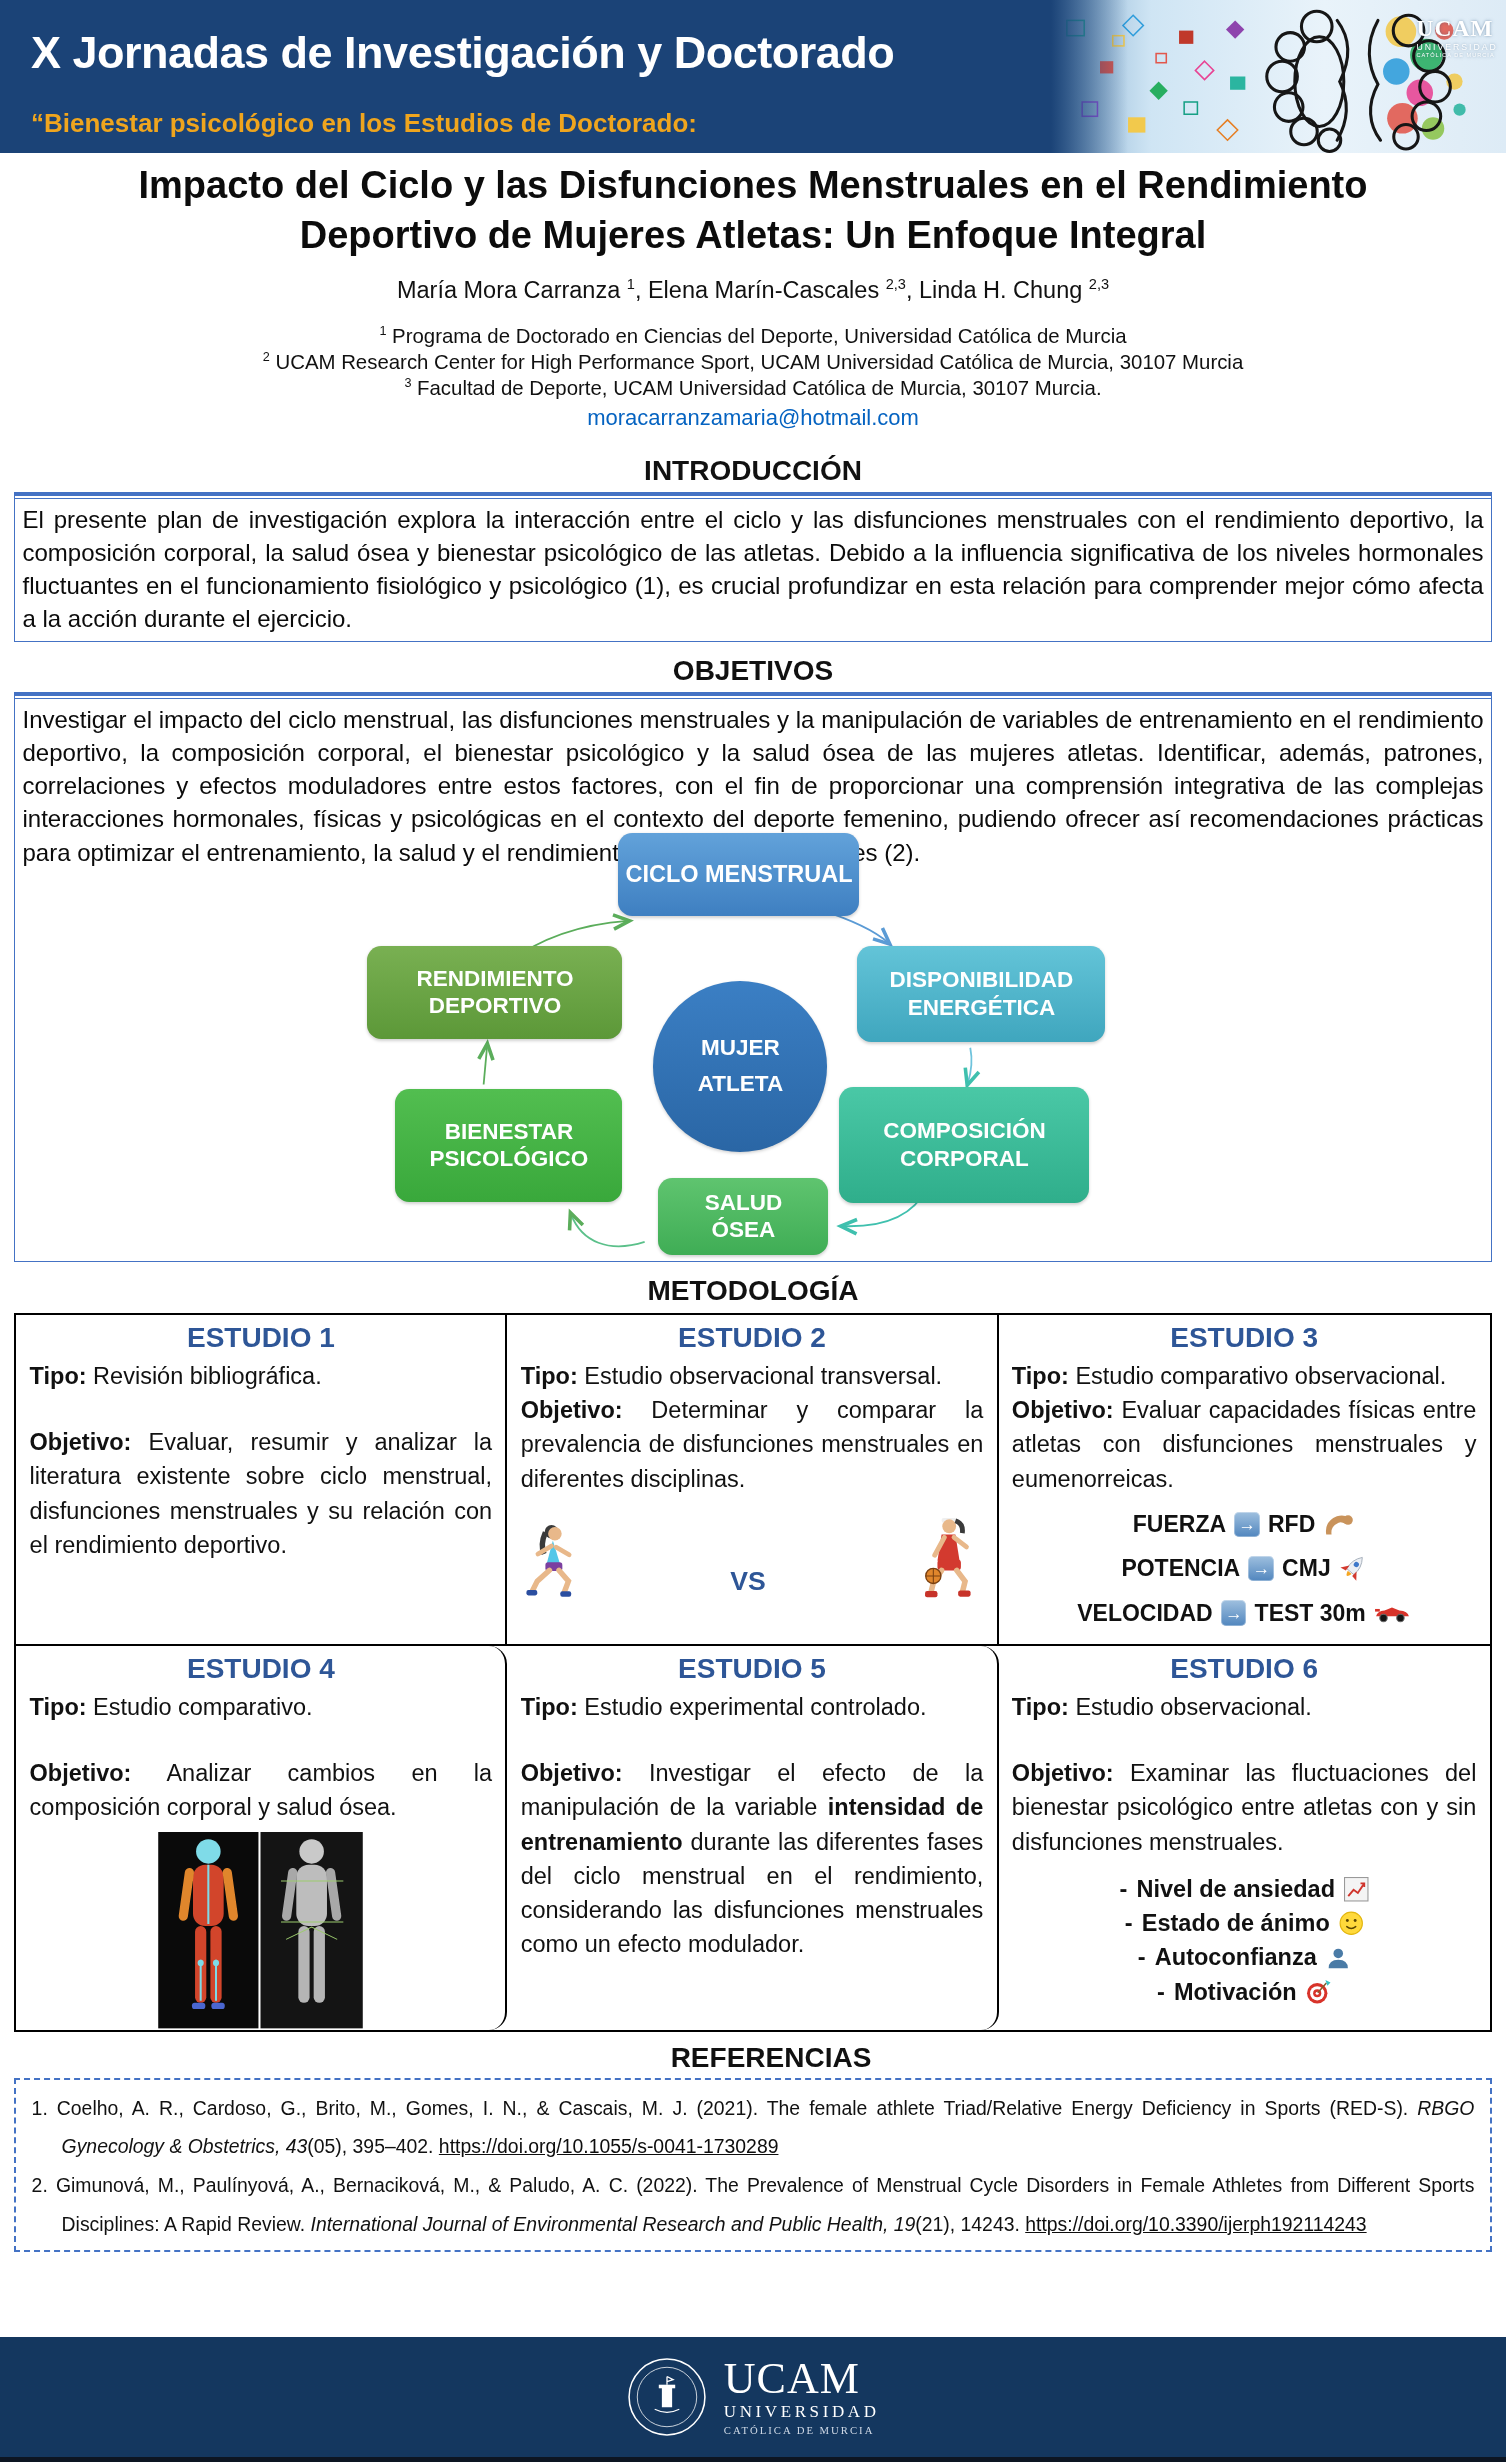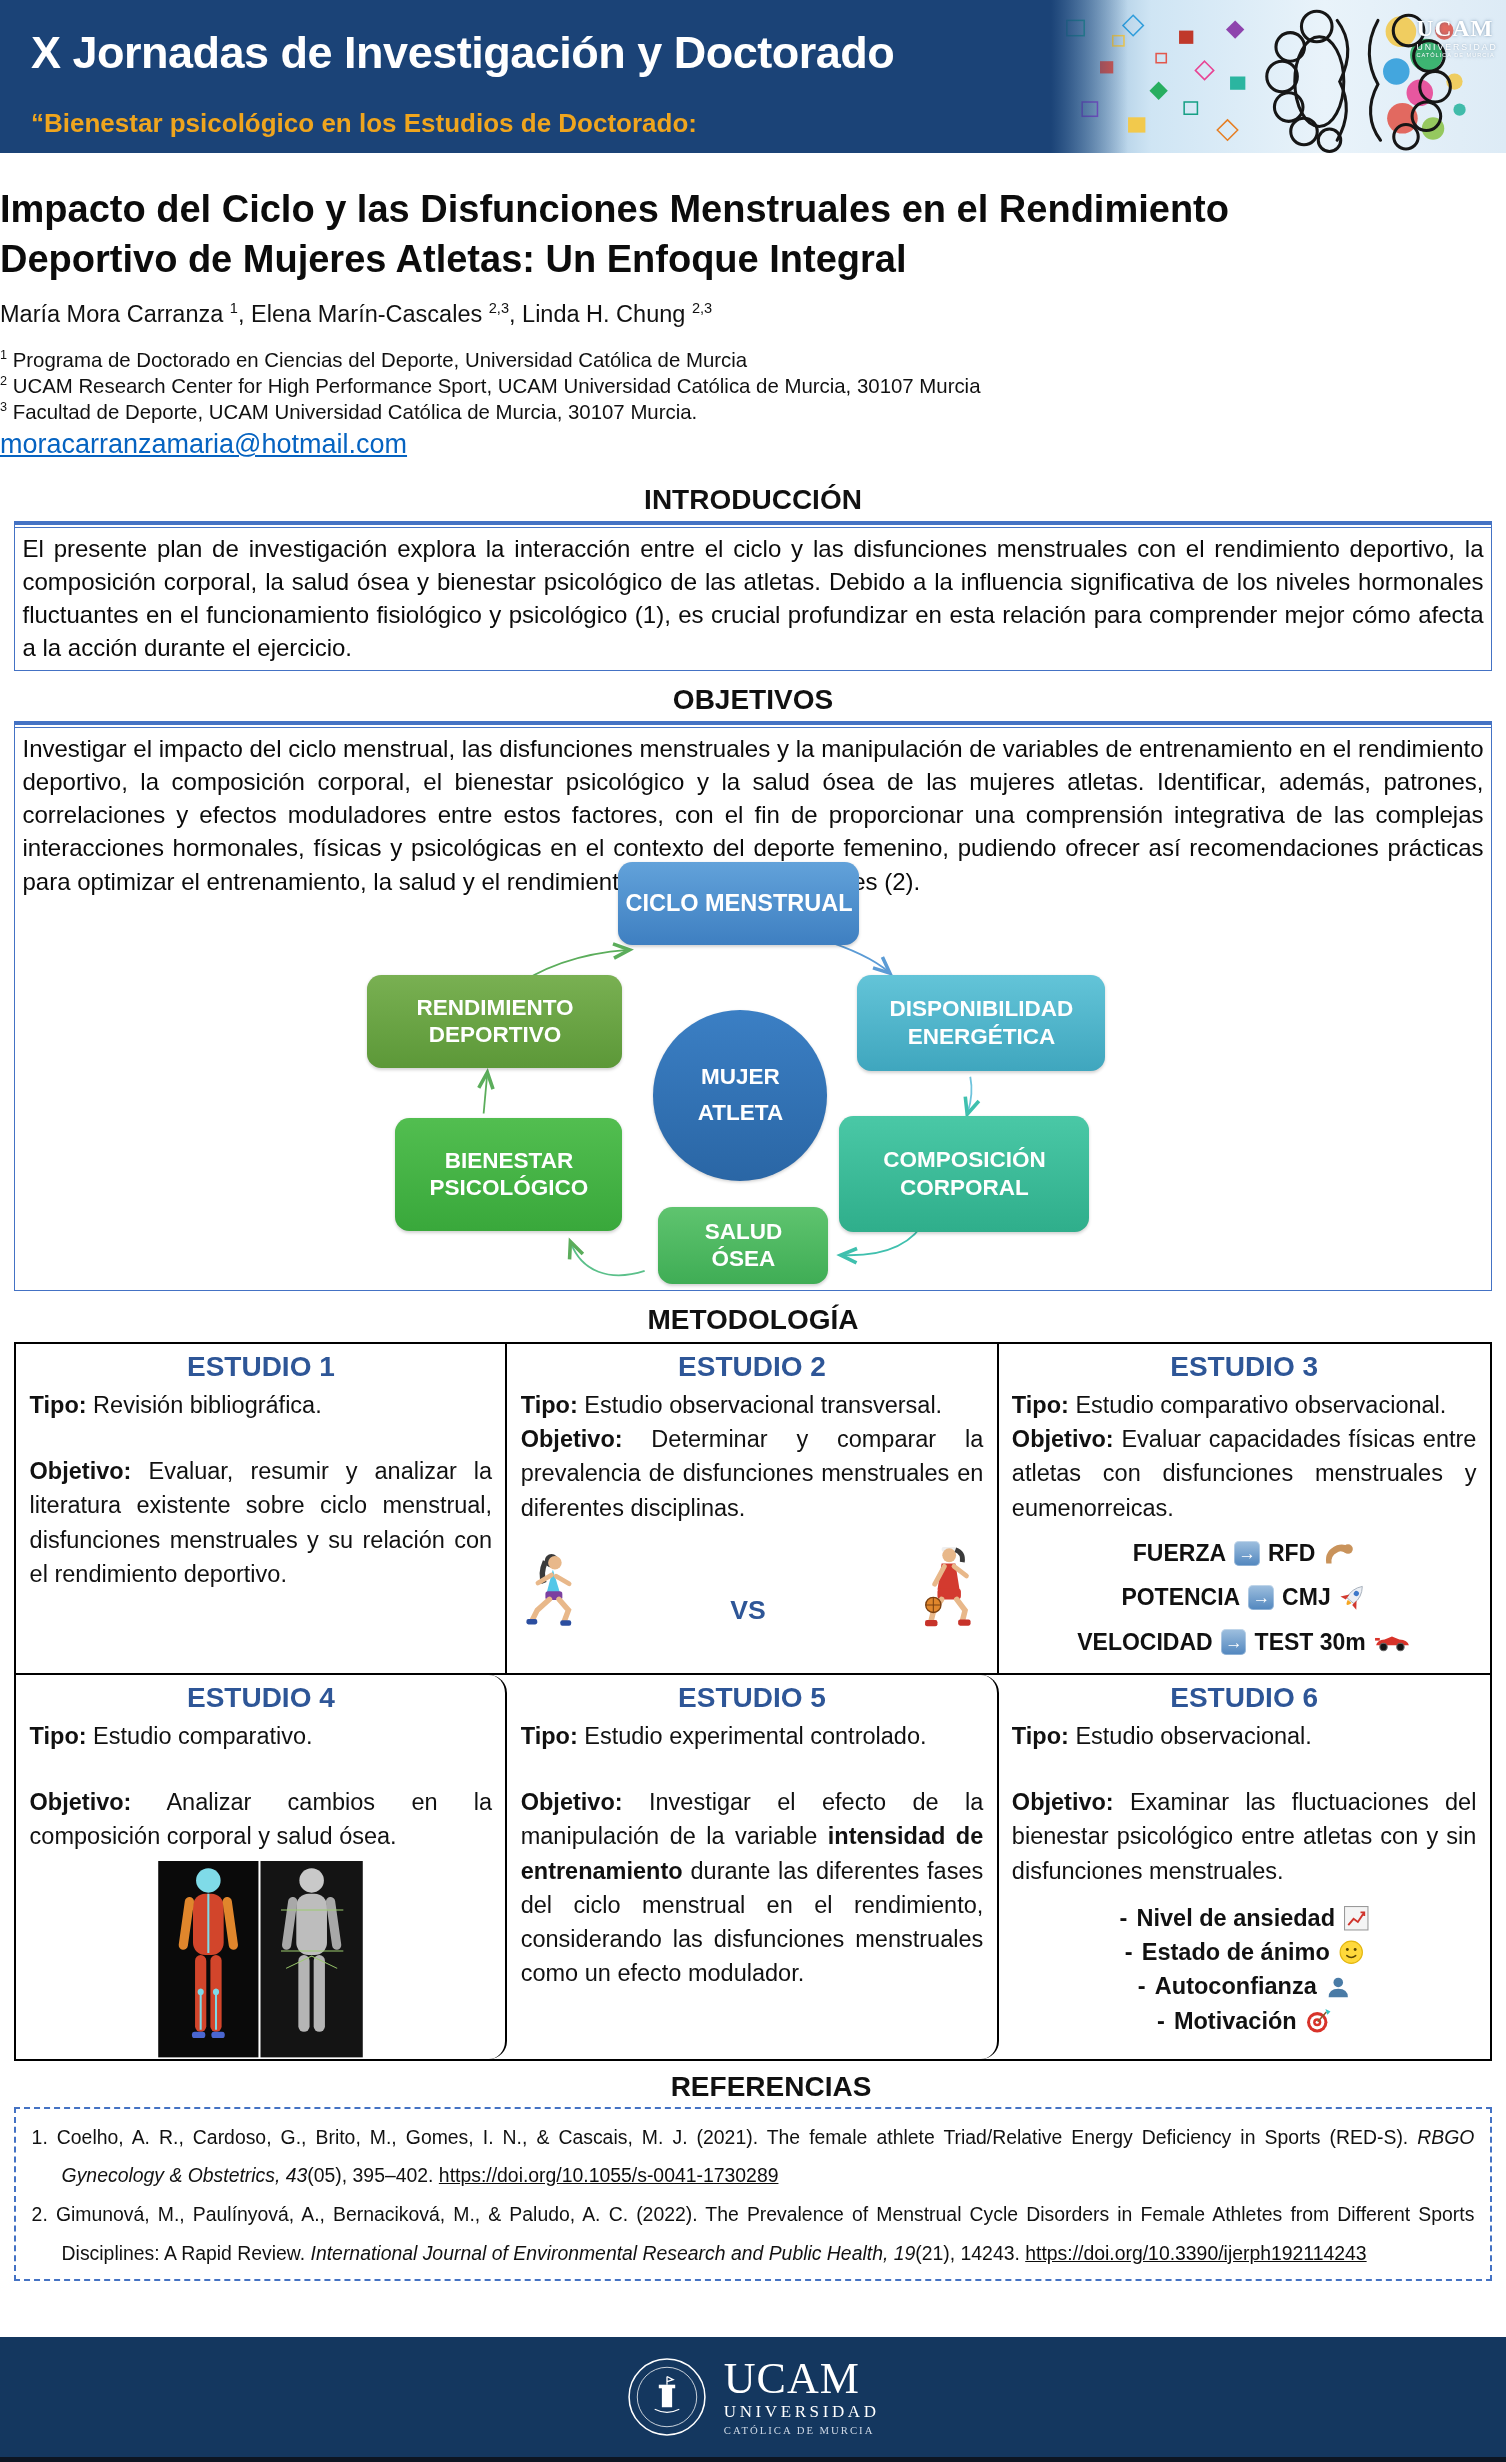--- a/index.html
+++ b/index.html
@@ -21,27 +21,27 @@
   .banner-art{position:absolute;top:0;right:0;width:455px;height:153px;
     background:linear-gradient(90deg,#7FA9CD 0,#CFE5F4 22%,#E9F3FA 60%,#DDEBF6 100%);}
   .art-fade{position:absolute;left:0;top:0;bottom:0;width:77px;
     background:linear-gradient(90deg,var(--banner_navy),rgba(27,67,119,0));}
   .banner-logo{position:absolute;top:15.3px;right:8.2px;color:#fff;text-shadow:0 0 3.1px rgba(40,80,120,.55);}
   .banner-logo .l1{font-family:"Liberation Serif",serif;font-size:23.5px;font-weight:bold;letter-spacing:1px;}
   .banner-logo .l2{font-size:8.7px;letter-spacing:2px;}
   .banner-logo .l3{font-size:5.6px;letter-spacing:1px;}
 
   
-  .title-block{text-align:left;padding-top:31px;}
+  .title-block{text-align:center;padding-top:7px;}
   .main-title{font-size:38px;font-weight:bold;line-height:1.32;color:#0c0c0c;}
   .authors{margin-top:15.3px;font-size:23.5px;}
   .authors sup,.affil sup{font-size:62%;vertical-align:super;}
   .affils{margin-top:19.4px;}
   .affil{font-size:20.4px;line-height:1.28;}
-  .email a{color:var(--link_blue);text-decoration:underline;font-size:27px;}
+  .email a{color:var(--link_blue);font-size:22px;}
   .email{margin-top:4.1px;}
 
   
   h2.sec{all:unset;display:block;text-align:center;font-weight:bold;font-size:28px;}
   .sec-dark{color:var(--heading_dark);}
   .sec-blue{color:var(--heading_blue);}
   #h-intro{margin-top:23.5px;}
   #h-objetivos{margin-top:13.3px;}
   #h-metodologia{margin-top:13.3px;}
   #h-referencias{margin-top:10.2px;padding-left:36px;}

